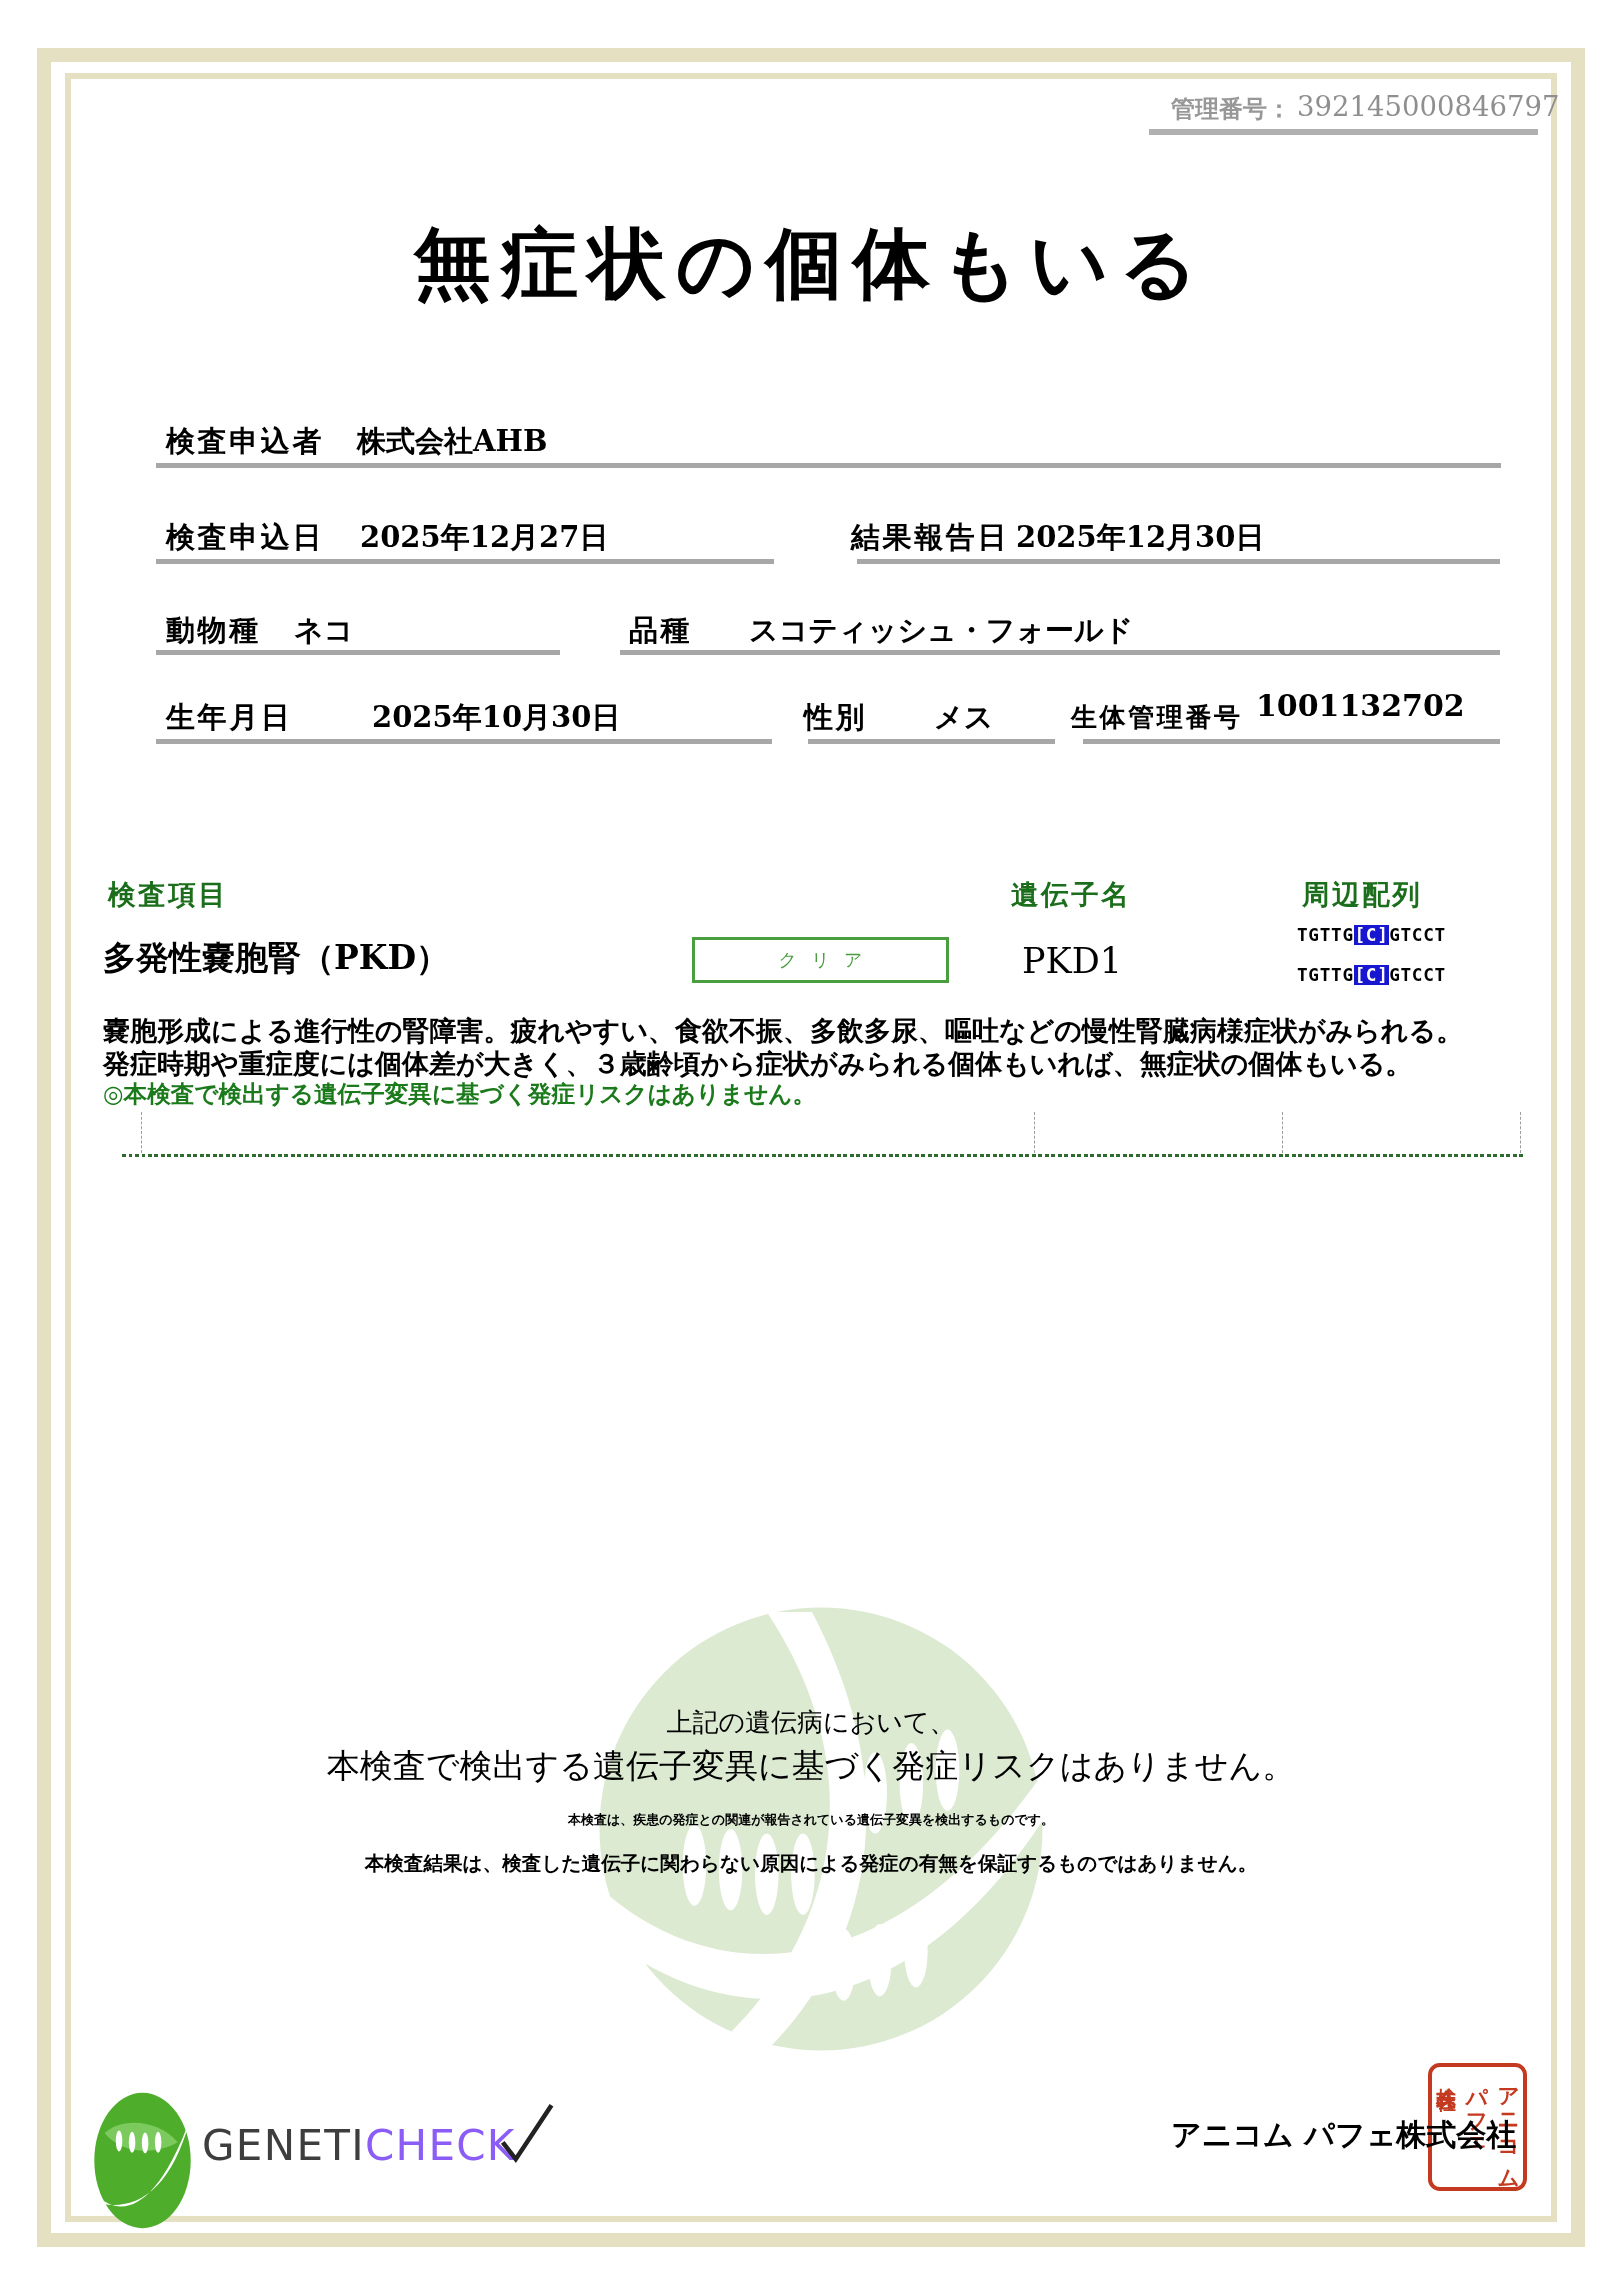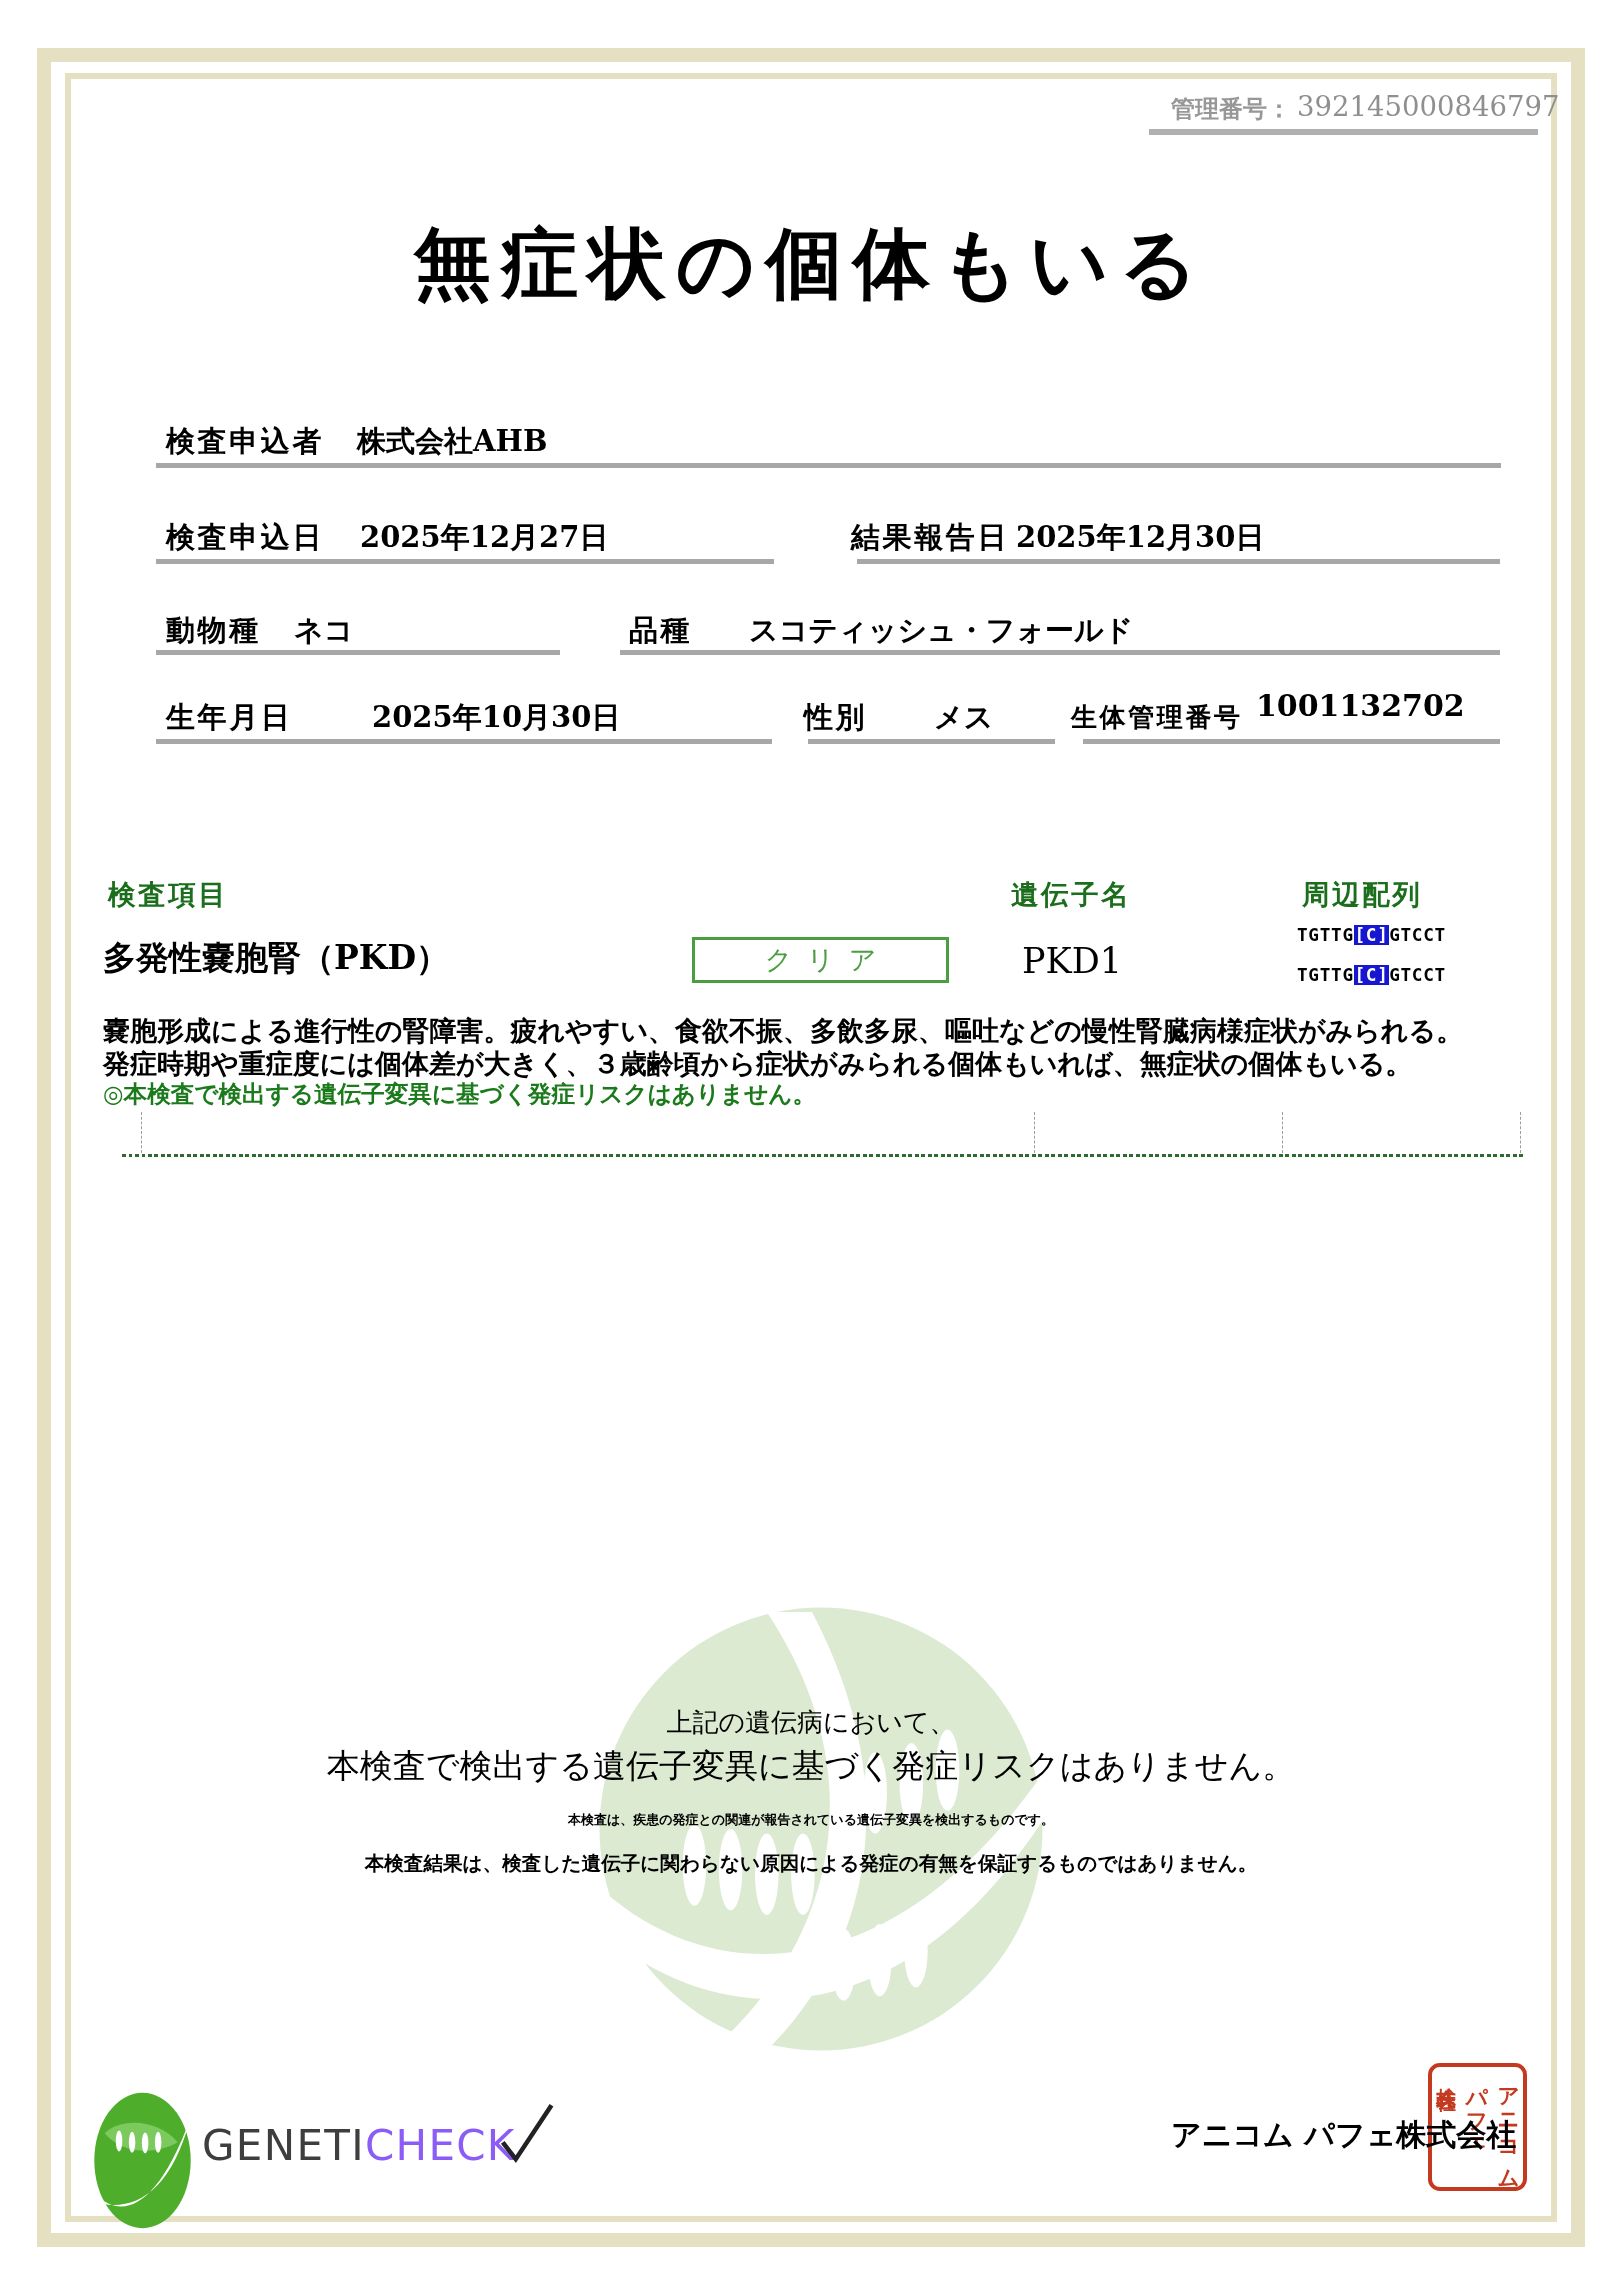--- a/index.html
+++ b/index.html
@@ -23,21 +23,21 @@
          background:repeating-linear-gradient(90deg,#2f6b2f 0 3.9px,transparent 3.9px 6.5px);}
   .center-line{position:absolute;left:0;width:1622px;text-align:center;white-space:nowrap;}
   .seal{position:absolute;left:1428px;top:2063px;width:99px;height:128px;border:4.6px solid #c43a20;
         border-radius:11.8px;display:flex;flex-direction:row-reverse;justify-content:space-between;
         align-items:flex-start;padding:5.2px 3.9px;box-sizing:border-box;z-index:1;background:transparent;}
   .seal span{writing-mode:vertical-rl;text-orientation:upright;color:#c43a20;font-weight:bold;
         font-size:21.6px;line-height:1;letter-spacing:2.6px;}
   .seal span.small{font-size:19.6px;letter-spacing:1.3px;}
   .result-box{position:absolute;left:692px;top:937px;width:257px;height:46px;border:3.3px solid #4a9e3f;
         box-sizing:border-box;display:flex;align-items:center;justify-content:center;}
-  .result-box span{color:#4a9e3f;font-size:27px;letter-spacing:14.4px;padding-left:14.4px;white-space:nowrap;}
+  .result-box span{color:#4a9e3f;font-size:18px;letter-spacing:14.4px;padding-left:14.4px;white-space:nowrap;}
 </style>
 </head>
 <body>
 
 <div id="page">
 
   <svg class="abs" style="left:595px;top:1603px;z-index:0;" width="452" height="452" viewBox="0 0 100 100">
     <circle cx="50" cy="50" r="49" fill="#dcead2"></circle>
     <path d="M-2,60 C25,88 70,86 104,30 L104,40 C72,96 28,98 -2,70 Z" fill="#ffffff"></path>
     <path d="M30,95 C55,70 60,35 38,2 L48,2 C68,40 62,75 38,99 Z" fill="#ffffff"></path>

